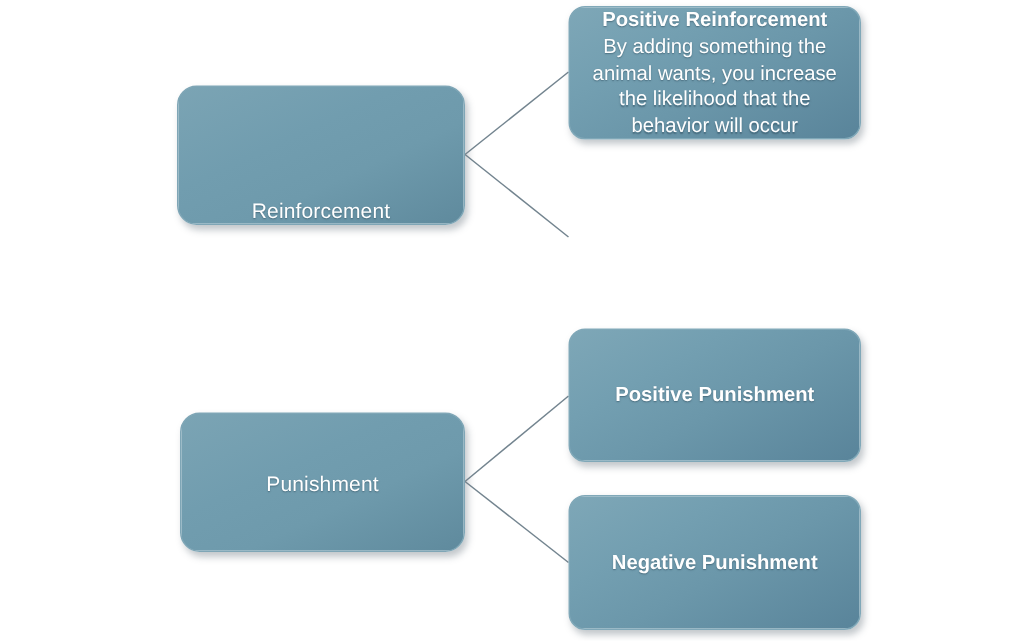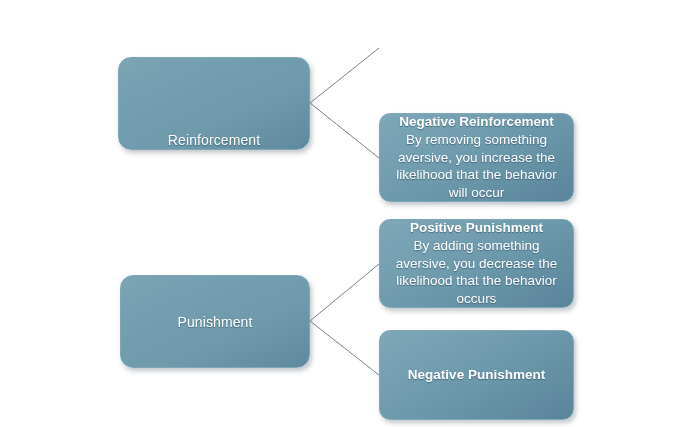--- a/index.html
+++ b/index.html
@@ -107,28 +107,27 @@
   </svg>
 
   <div class="node category" id="node-reinforcement">
     <span class="cat-label">Reinforcement</span>
   </div>
 
   <div class="node category" id="node-punishment">
     <span class="cat-label">Punishment</span>
   </div>
 
+  <div class="node detail" id="node-positive-reinf">
+    <div class="detail-title">Positive Reinforcement</div>
+    <div class="detail-body">By adding something the animal wants, you increase the likelihood that the behavior will occur</div>
+  </div>
 
-  <div class="node detail" id="node-negative-reinf">
-    <div class="detail-title">Negative Reinforcement</div>
-    <div class="detail-body">By removing something aversive, you increase the likelihood that the behavior will occur</div>
-  </div>
 
   <div class="node detail" id="node-positive-pun">
     <div class="detail-title">Positive Punishment</div>
-    <div class="detail-body">By adding something aversive, you decrease the likelihood that the behavior occurs</div>
   </div>
 
   <div class="node detail" id="node-negative-pun">
     <div class="detail-title">Negative Punishment</div>
   </div>
 
 </div>
 
 </body></html>

